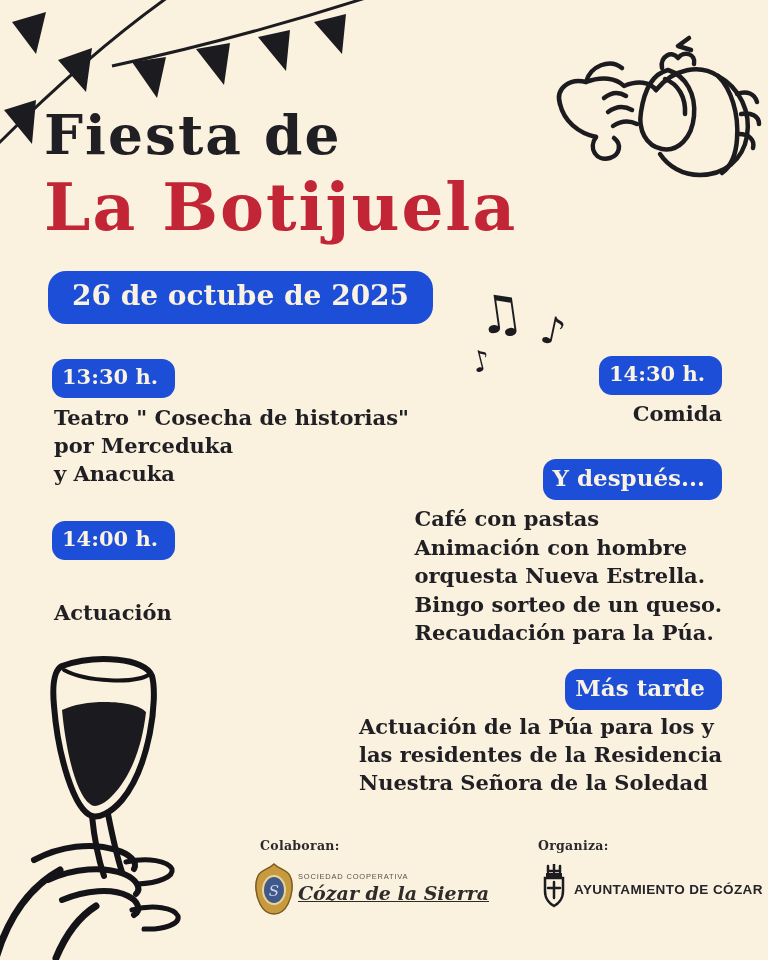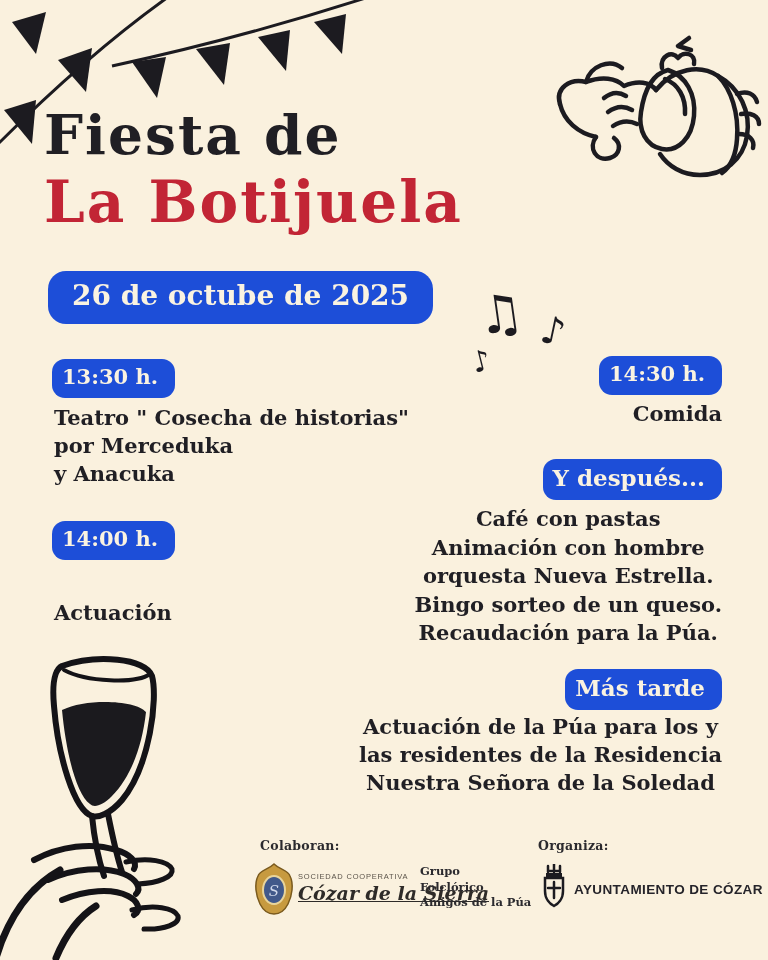--- a/index.html
+++ b/index.html
@@ -12,38 +12,38 @@
     color:#201f24;
   }
   .abs{position:absolute;}
   .title1{
     left:44px;top:102px;
     font-size:55px;font-weight:700;letter-spacing:2px;
     color:#201f24;white-space:nowrap;
   }
   .title2{
     left:44px;top:168px;
-    font-size:58px;font-weight:700;letter-spacing:2px;
+    font-size:66px;font-weight:700;letter-spacing:2px;
     color:#c22535;white-space:nowrap;
   }
   .badge{
     position:absolute;
     background:#1d4ed8;color:#faf3e1;
     font-weight:700;white-space:nowrap;
     font-family:"DejaVu Serif", serif;
   }
   .badge-lg{font-size:28px;padding:8px 24px 12px 24px;border-radius:18px;}
   .badge-sm{font-size:21px;padding:5px 17px 9px 10px;border-radius:13px;}
   .evtext{
     position:absolute;
     font-weight:700;color:#201f24;
     font-size:21px;line-height:28px;
   }
   .evtext div{white-space:nowrap;}
-  .right-align{text-align:center;}
+  .right-align{text-align:left;}
   .note{
     position:absolute;color:#1c1b20;
     font-family:"DejaVu Sans", sans-serif;
     line-height:1;
   }
   .footer-label{
     position:absolute;font-size:12.5px;font-weight:700;color:#2b2a2e;
     letter-spacing:0.3px;white-space:nowrap;
   }
   .coop-small{
@@ -173,25 +173,20 @@
     <path d="M20,2 C26,8 34,8 36,14 C40,22 38,34 34,42 C30,50 24,52 20,52 C16,52 10,50 6,42 C2,34 0,22 4,14 C6,8 14,8 20,2 Z" fill="#c79a3f" stroke="#7a5a1d" stroke-width="1.5"></path>
     <ellipse cx="20" cy="28" rx="11" ry="14" fill="#41598a" stroke="#e8d49a" stroke-width="2"></ellipse>
     <text x="20" y="34" font-size="15" fill="#cfd8ea" text-anchor="middle" font-family="DejaVu Serif, serif" font-style="italic">S</text>
   </svg>
 
   <div class="abs" style="left:298px;top:872px;">
     <div class="coop-small">SOCIEDAD COOPERATIVA</div>
     <div class="coop-name">Cózar de la Sierra</div>
   </div>
 
-  <div class="grupo" style="left:420px;top:864px;">
-    <div>Grupo</div>
-    <div>Folclórico</div>
-    <div>Amigos de la Púa</div>
-  </div>
 
   <div class="footer-label" style="left:538px;top:838px;">Organiza:</div>
 
   <svg class="abs" style="left:540px;top:864px;" width="28" height="46" viewBox="0 0 28 46">
     <g stroke="#1c1b20" fill="none" stroke-width="2.5" stroke-linecap="round">
       <path d="M8,7 h12 M8,2 v6 M14,0 v8 M20,2 v6"></path>
       <path d="M5,14 h18 v13 c0,8 -5,13 -9,15 c-4,-2 -9,-7 -9,-15 Z"></path>
       <path d="M14,18 v16 M8,24 h12"></path>
     </g>
     <rect x="6" y="9" width="16" height="4" fill="#1c1b20"></rect>

